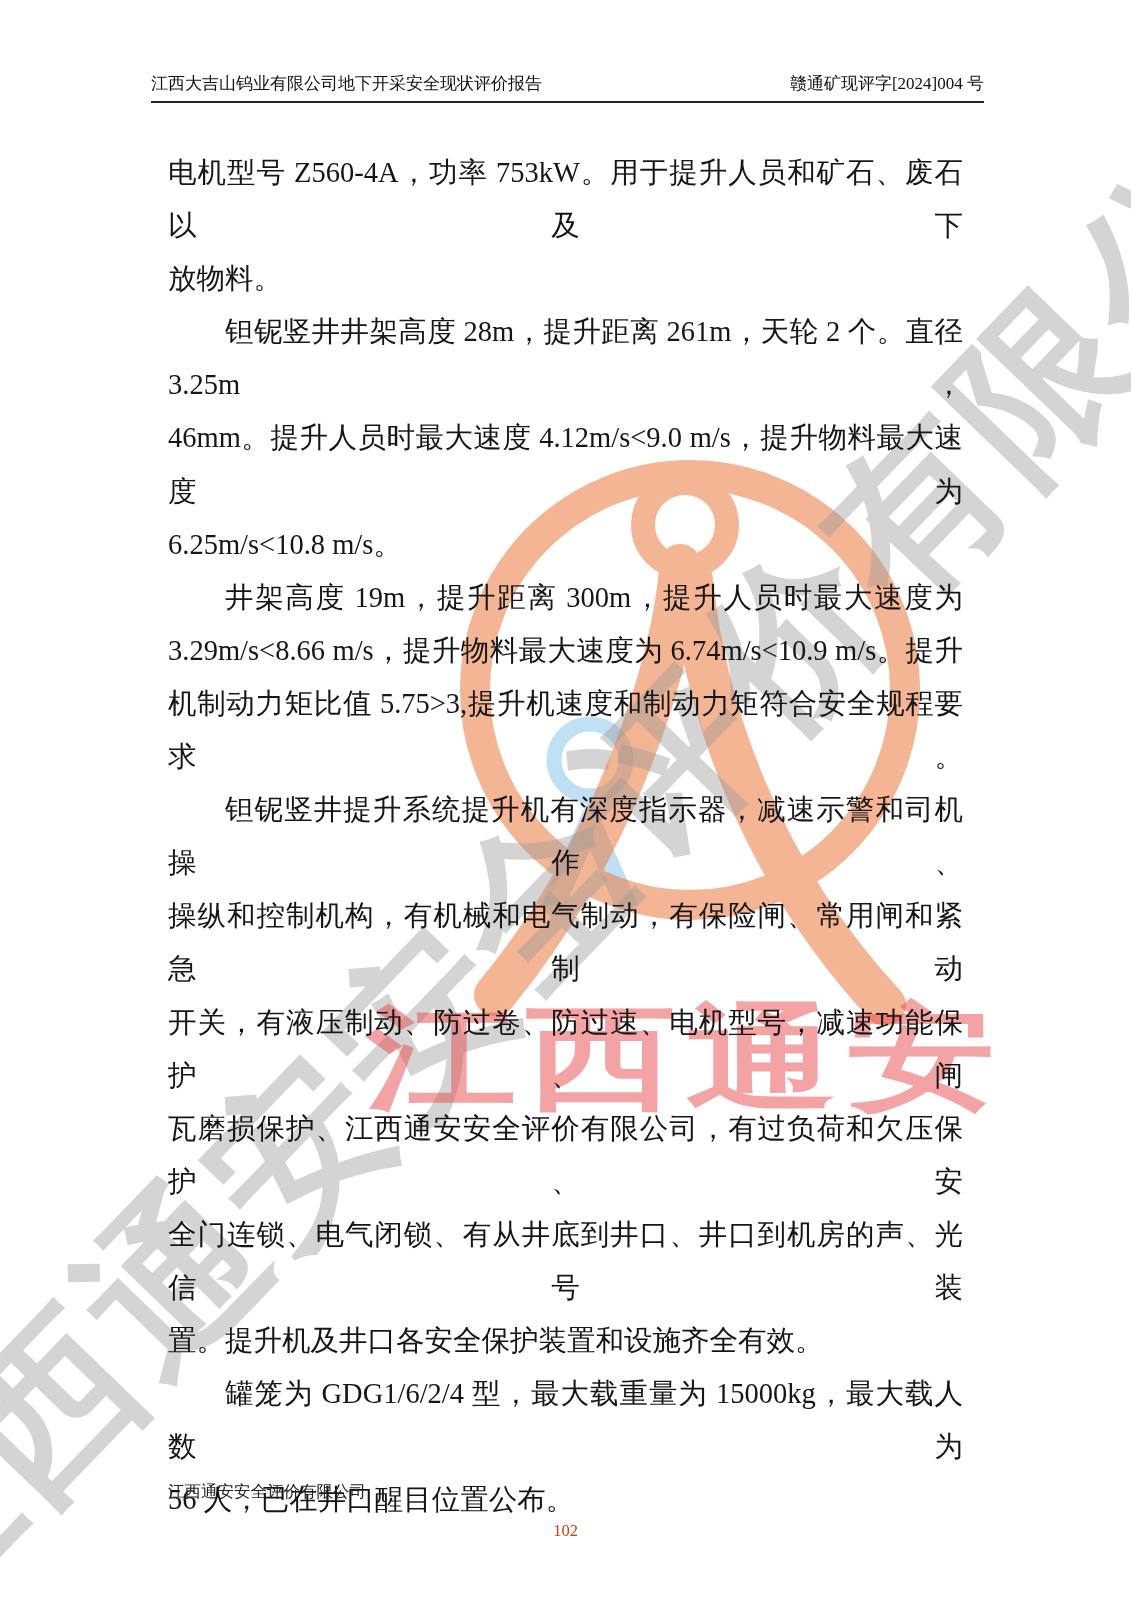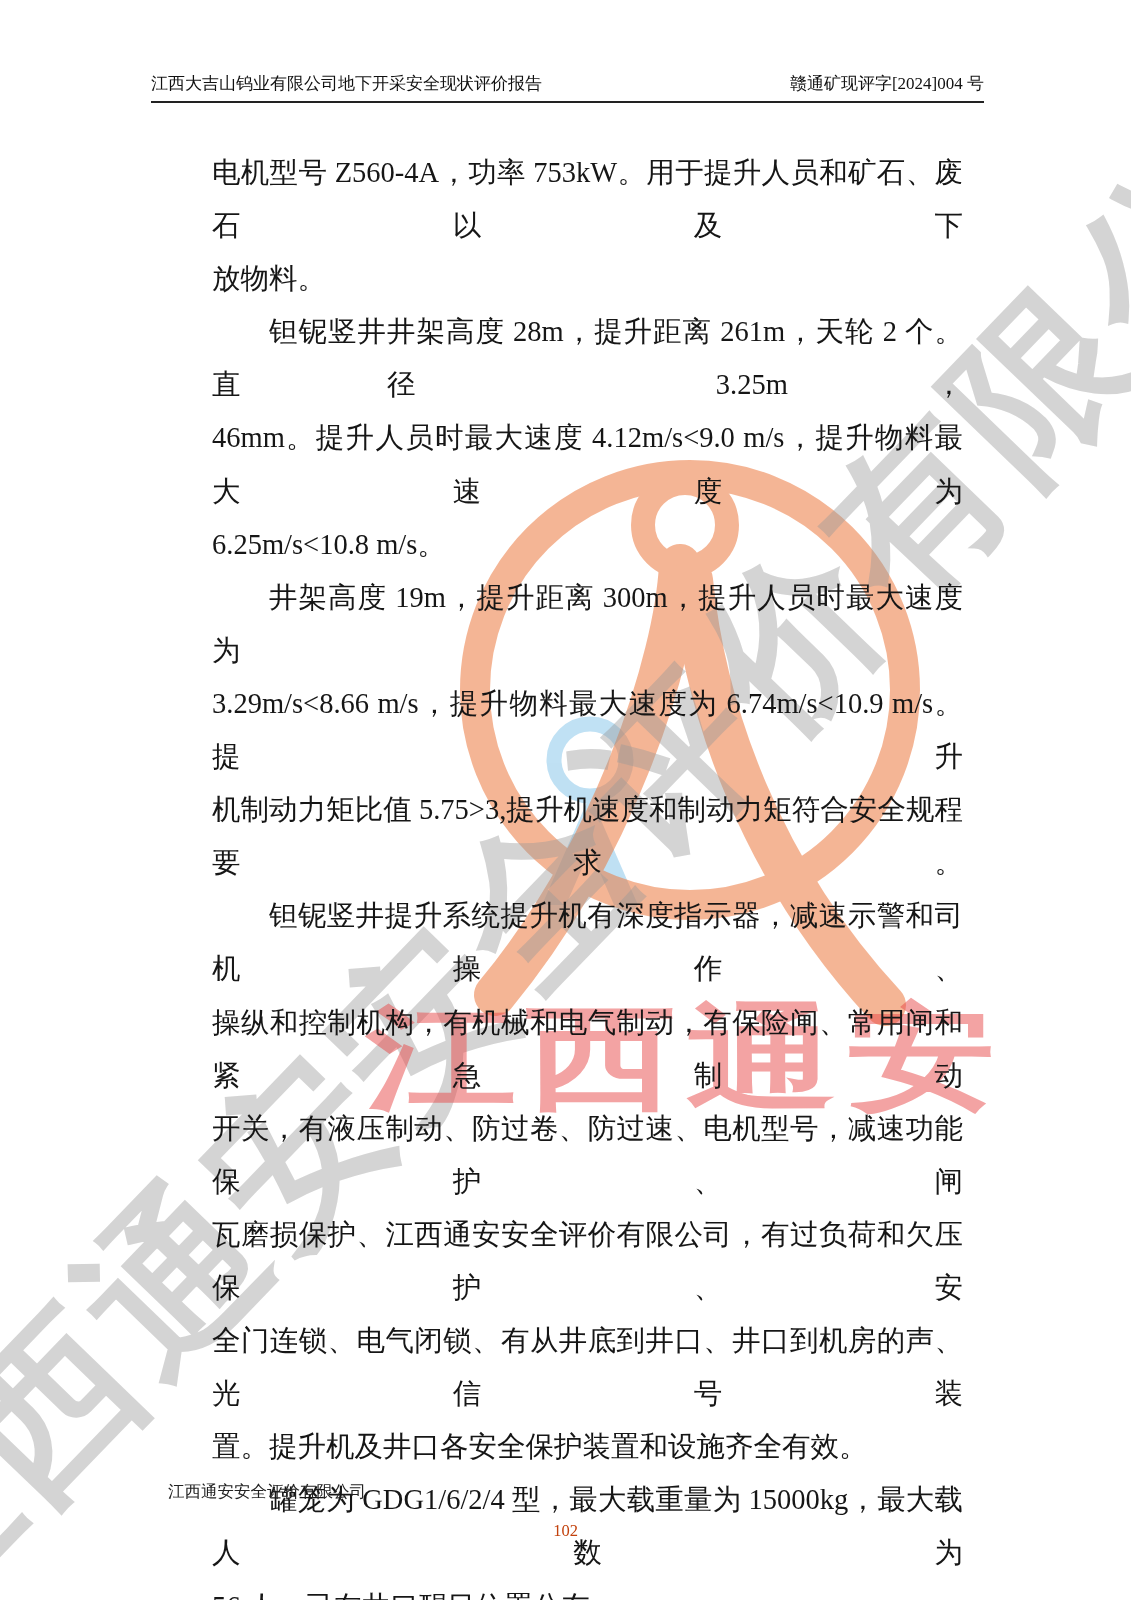--- a/index.html
+++ b/index.html
@@ -41,21 +41,21 @@
   .header-rule{
     position:absolute;left:151px;right:147px;top:101px;
     border-top:2px solid #222;height:0;
   }
   
   .body-text{
     position:absolute;left:168px;top:146px;width:795px;
     font-size:28.5px;line-height:53.1px;
     color:#161616;
   }
-  .line{white-space:normal;margin-left:44px;}
+  .line{white-space:normal;}
   .ind{text-indent:57px;}
   .j{text-align:justify;text-align-last:justify;}
   
   .footer-company{
     position:absolute;left:168px;top:1481px;
     font-size:16.5px;color:#222;
   }
   .footer-page{
     position:absolute;left:0;right:0;top:1521px;
     text-align:center;font-size:16.5px;color:#c2410c;

